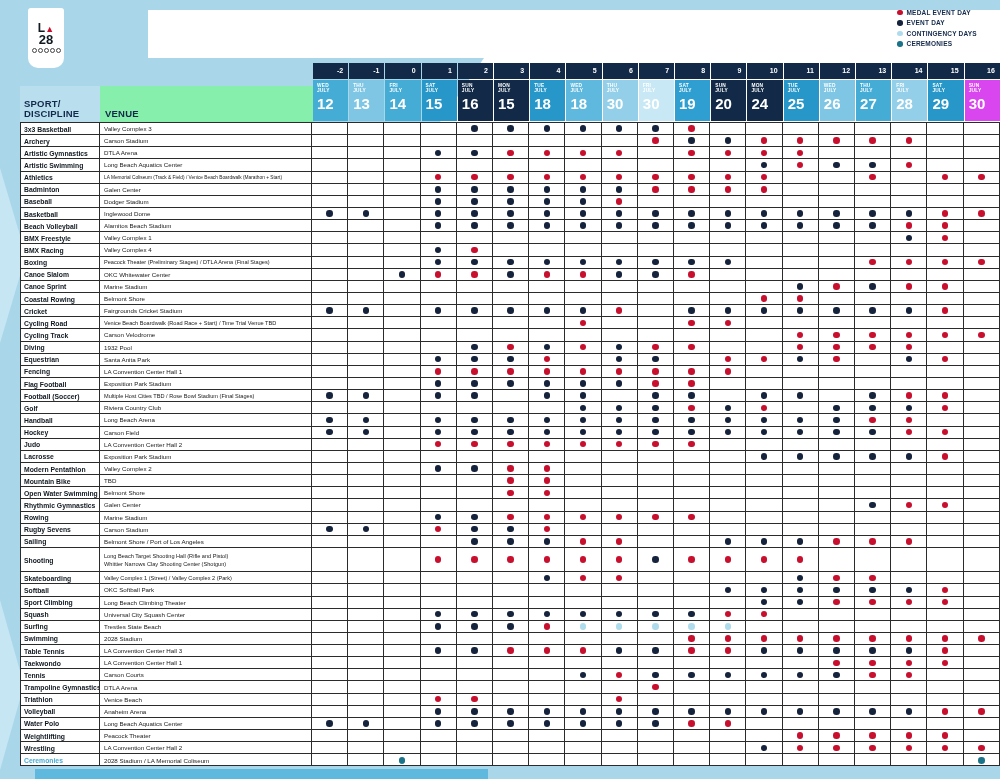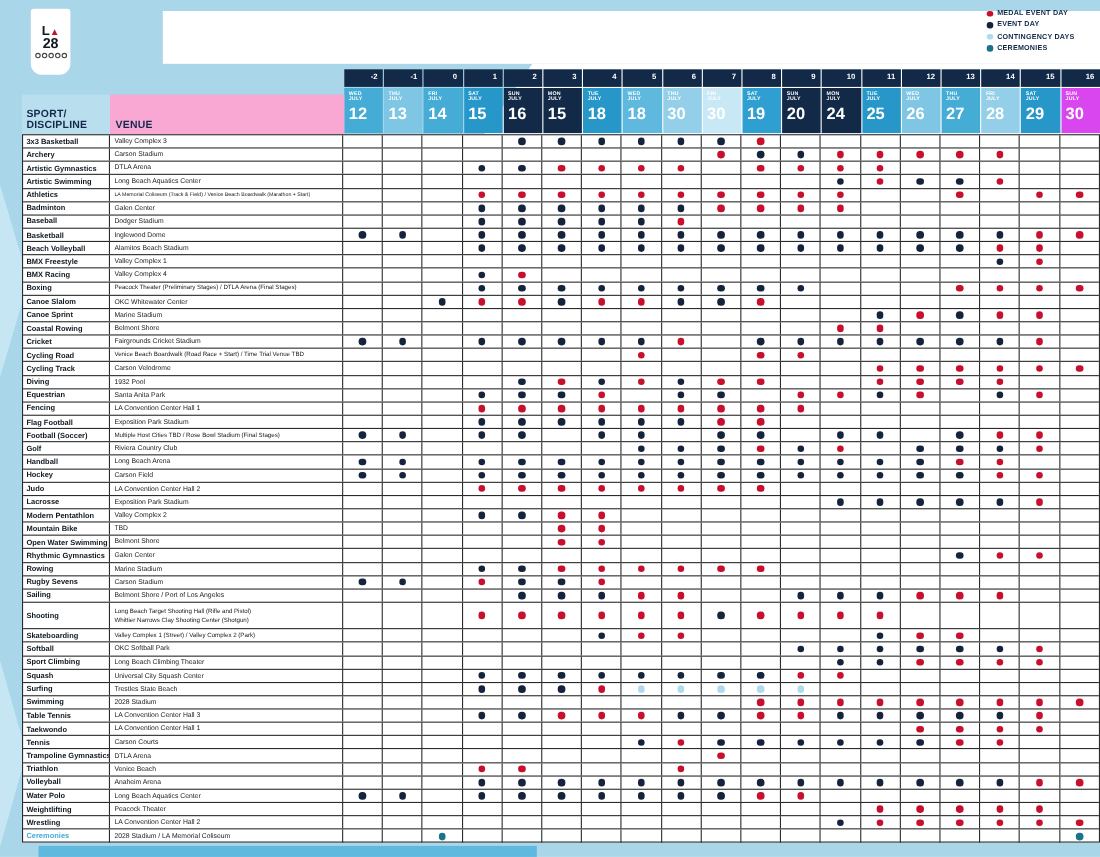--- a/index.html
+++ b/index.html
@@ -38,21 +38,21 @@
   .dnum{flex:1;background:#122A47;color:#fff;font-size:7px;font-weight:700;
         text-align:right;line-height:16px;padding-right:5px;box-sizing:border-box;}
   #dates{position:absolute;left:313px;top:80px;width:687px;height:41px;display:flex;gap:1px;}
   .dcell{flex:1;display:flex;flex-direction:column;padding:3px 0 0 4px;box-sizing:border-box;color:#fff;}
   .dcell .dow,.dcell .mon{font-size:4.8px;font-weight:700;line-height:5.4px;letter-spacing:.2px;}
   .dcell .dnumber{font-size:15px;font-weight:700;line-height:16px;margin-top:2px;}
 
   
   #sporthead{position:absolute;left:20px;top:86px;width:80px;height:36px;background:#B9DEEE;
              display:flex;flex-direction:column;justify-content:flex-end;padding:3px 4px;box-sizing:border-box;}
-  #venuehead{position:absolute;left:100px;top:86px;width:213px;height:36px;background:#f9a8d4;
+  #venuehead{position:absolute;left:100px;top:86px;width:213px;height:36px;background:#86efac;
              display:flex;flex-direction:column;justify-content:flex-end;padding:3px 5px;box-sizing:border-box;}
   .colhead{font-size:9.5px;font-weight:700;color:#13294B;line-height:10px;letter-spacing:.2px;}
 
   
   #tbody{position:absolute;left:20px;top:122px;width:980px;height:644px;background:#fff;
          border:1px solid #2b2b2b;box-sizing:border-box;display:flex;flex-direction:column;}
   .trow{display:flex;height:12.15px;flex:none;border-bottom:1px solid #2b2b2b;box-sizing:border-box;}
   .trow:last-child{border-bottom:none;}
   .trow.tall{height:24.3px;}
   .c-sport{width:79px;flex:none;border-right:1px solid #2b2b2b;box-sizing:border-box;

